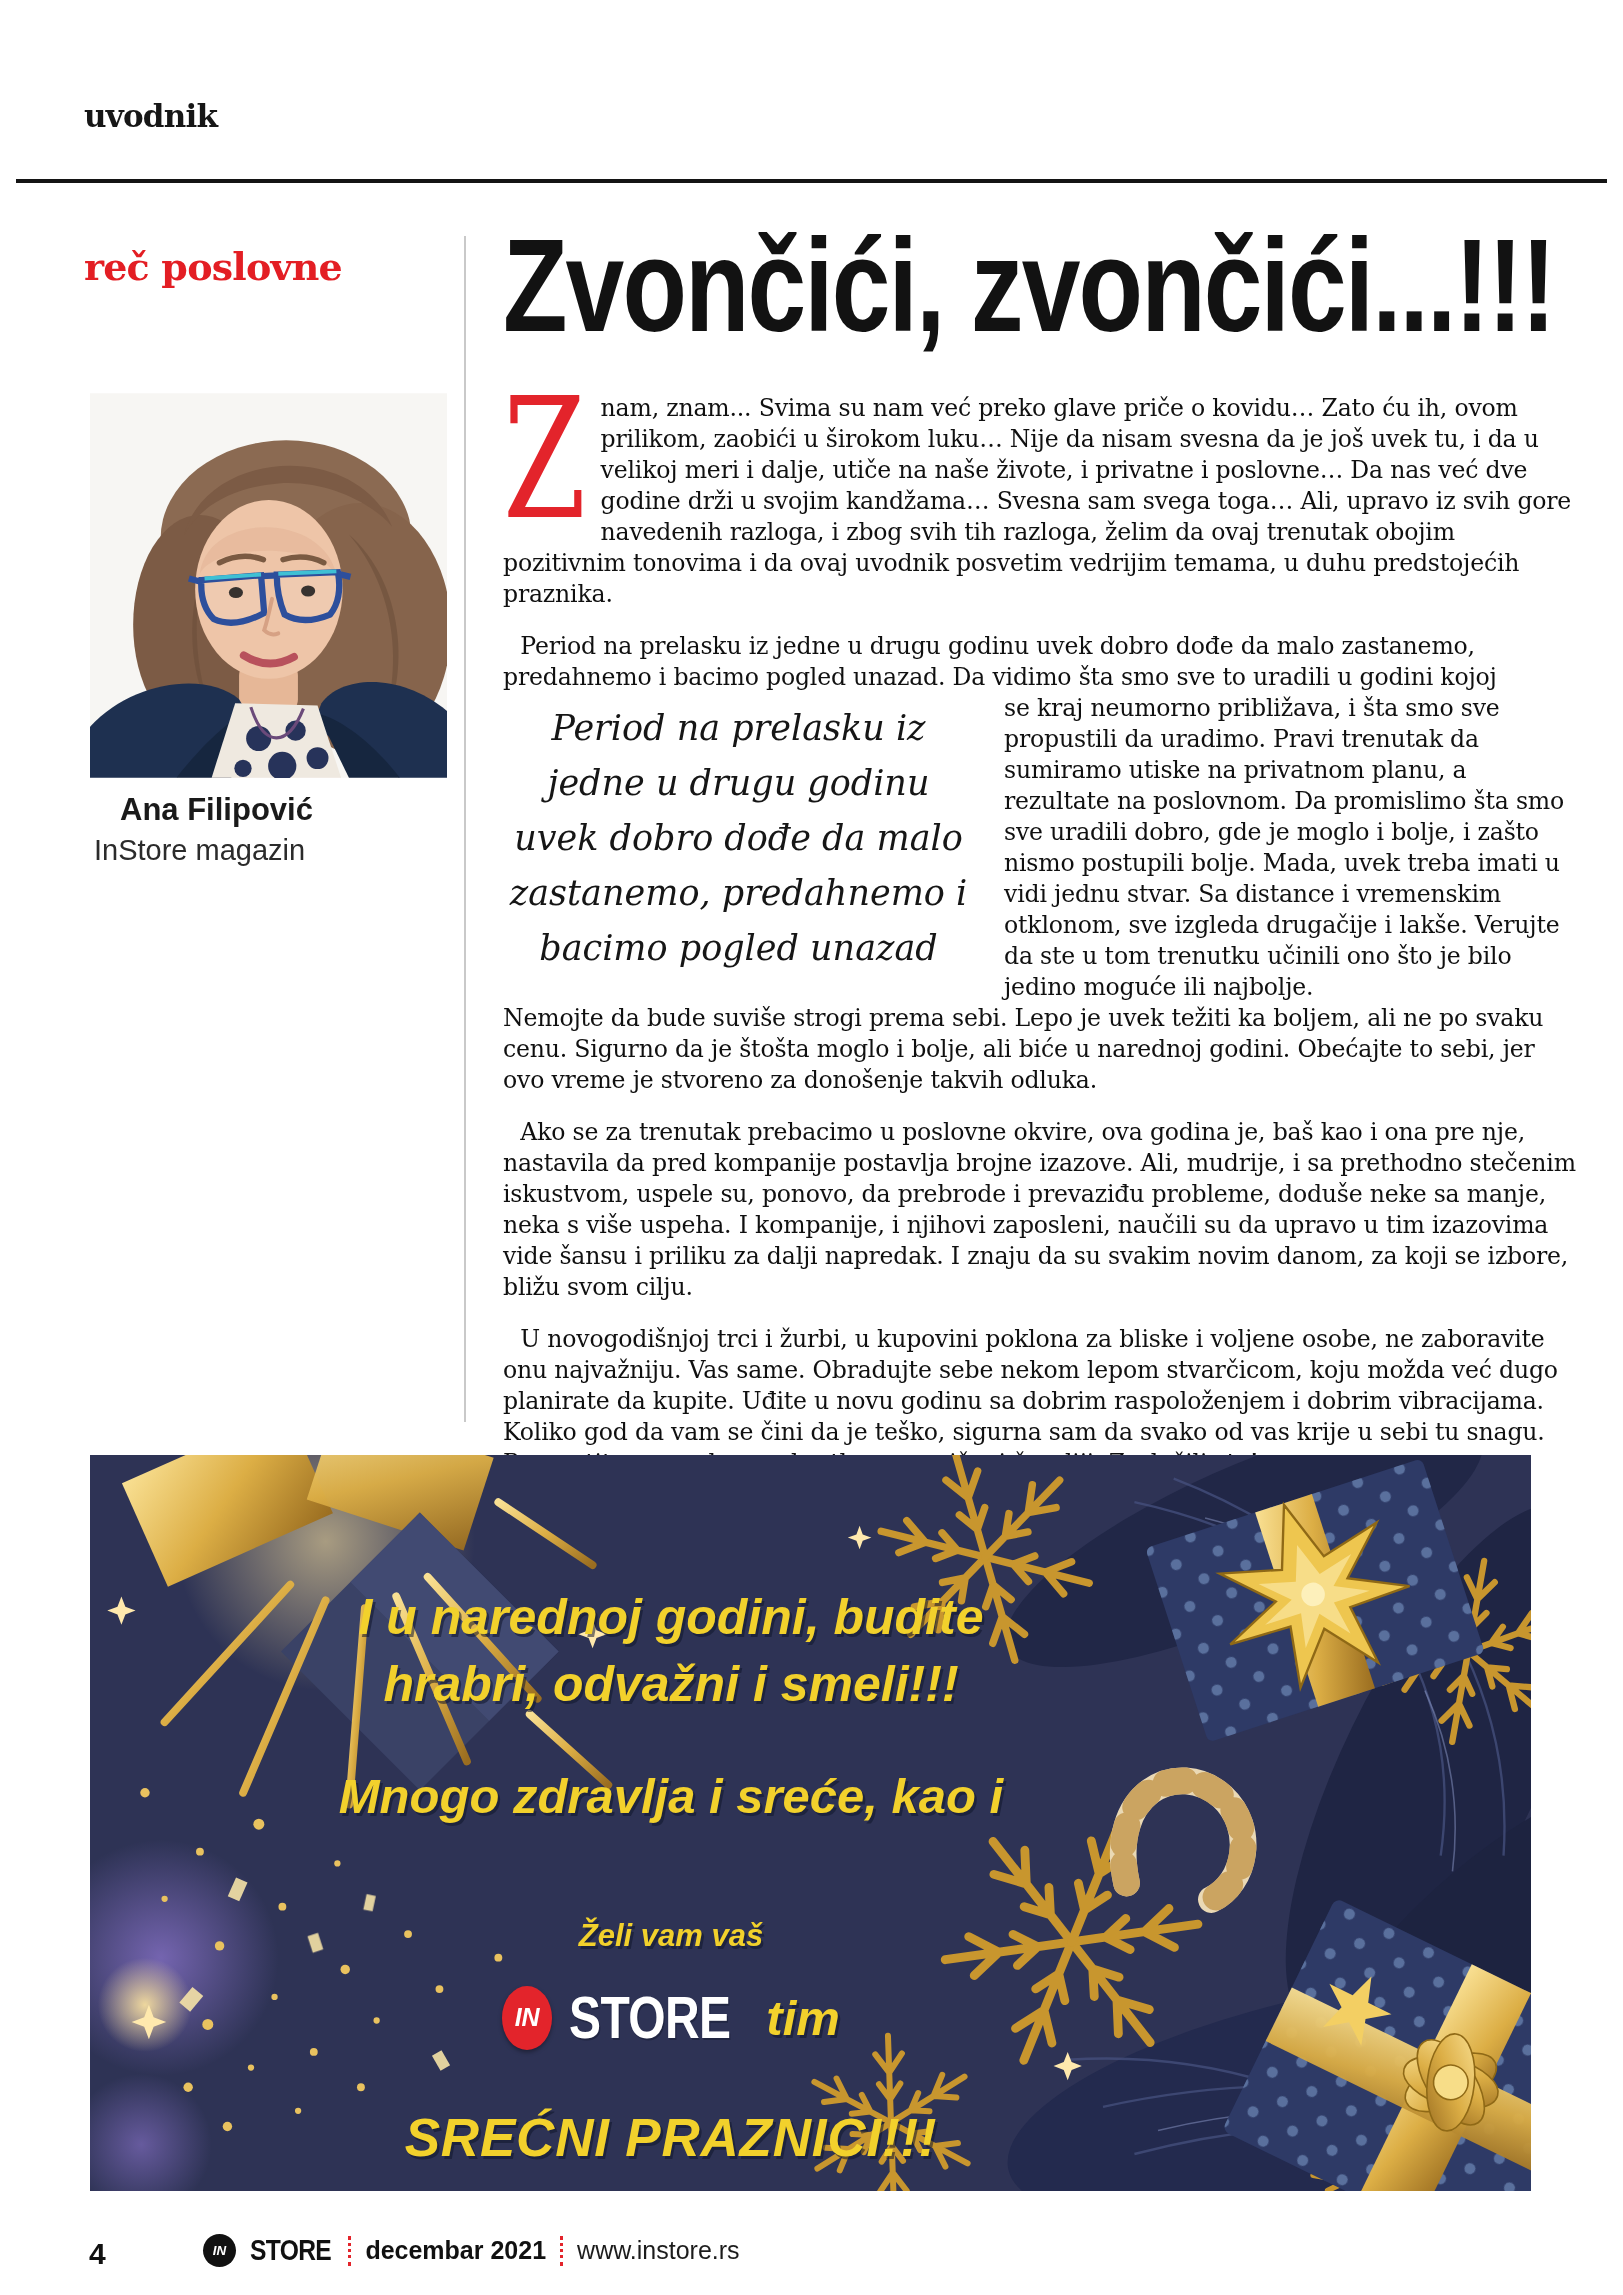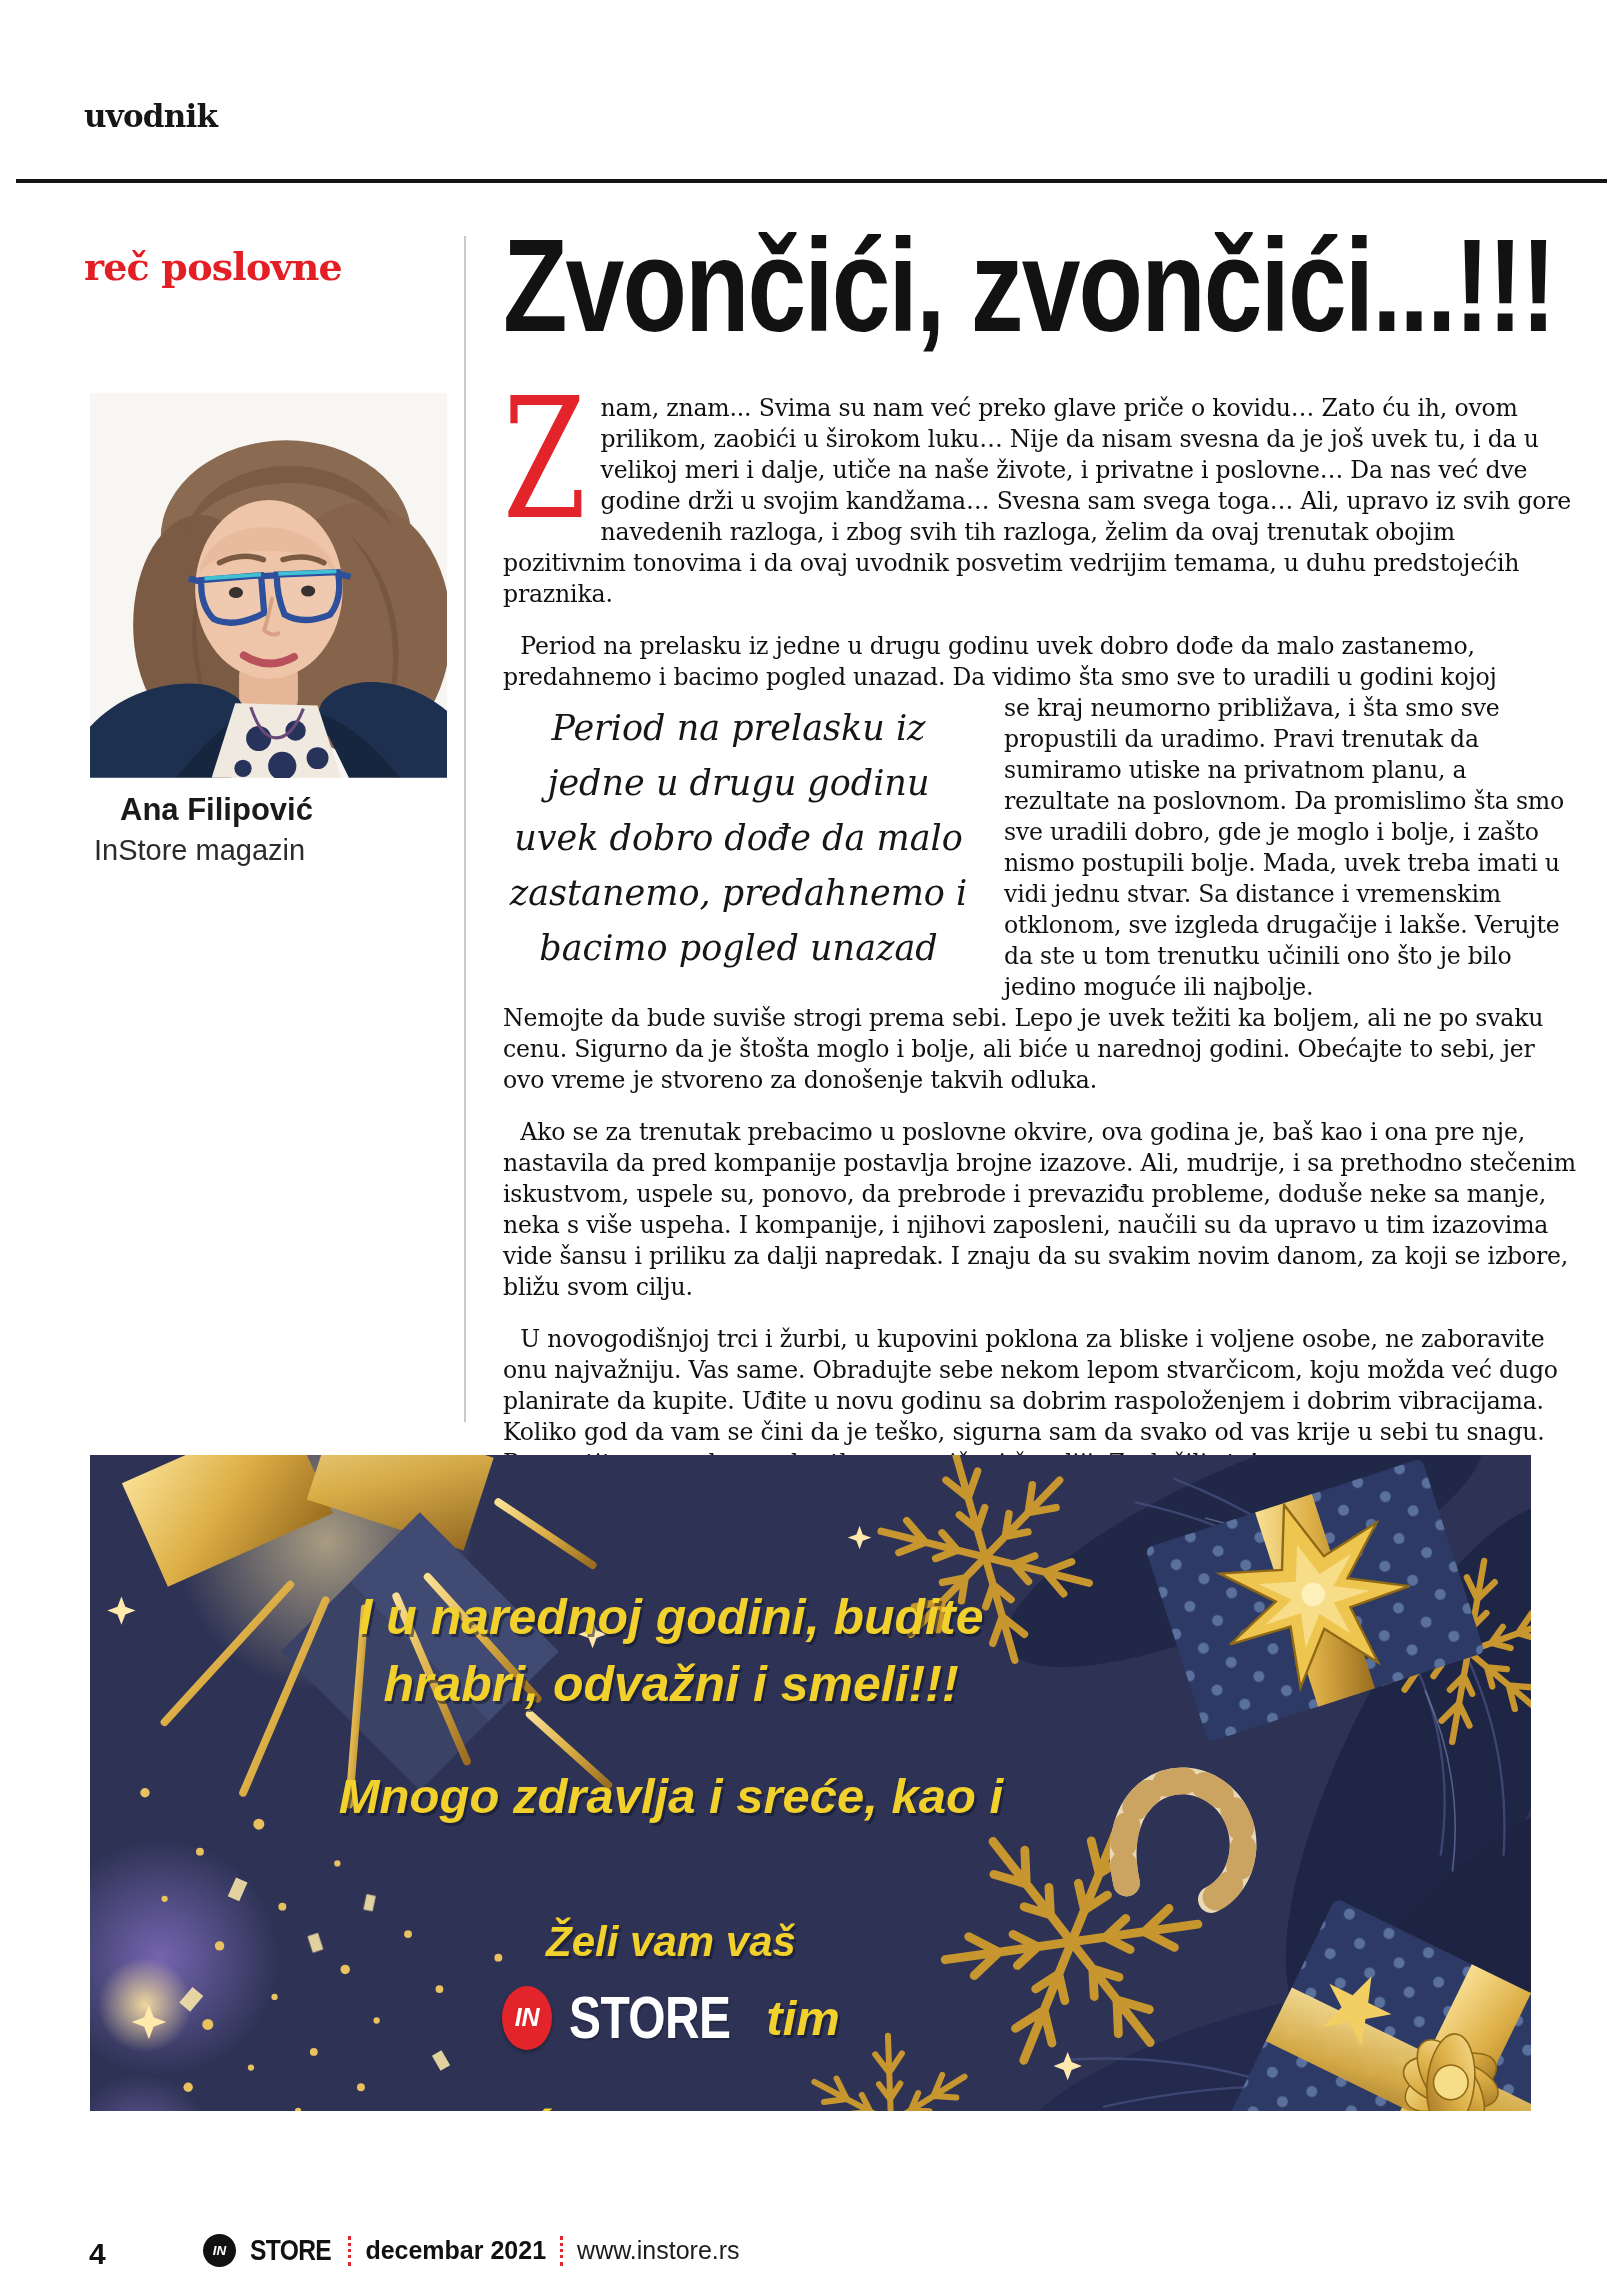--- a/index.html
+++ b/index.html
@@ -55,36 +55,36 @@
   }
   .pullquote {
     float:left; width:471px; margin:7.9px 30px 20.4px 0;
     font-family:"DejaVu Serif", serif; font-style:italic;
     font-size:35px; line-height:55px; text-align:center; color:#161616;
   }
   .quote-flow::after { content:""; display:block; clear:both; }
 
   
   .banner {
-    position:absolute; left:90px; top:1455px; width:1441px; height:656px;
+    position:absolute; left:90px; top:1455px; width:1441px; height:736px;
     background:#2e3355; overflow:hidden;
   }
   .banner svg.decor { position:absolute; left:0; top:0; }
   .banner-text { position:absolute; left:94px; top:0; width:974px; height:100%; }
   .bline {
     position:absolute; width:100%; text-align:center;
     font-family:"Liberation Sans", sans-serif; font-weight:bold; font-style:italic;
     color:#f2d12c; text-shadow:2.4px 3.1px 0 rgba(17,22,44,0.55);
     white-space:nowrap;
   }
   .bline.l1 { top:133px; font-size:50px; }
   .bline.l2 { top:200px; font-size:50px; }
   .bline.l3 { top:313px; font-size:49px; }
   .bline.l4 { top:381px; font-size:49px; }
-  .bline.l5 { top:463px; font-size:42px; }
+  .bline.l5 { top:463px; font-size:31px; }
   .bline.l6 { top:652px; font-size:53px; letter-spacing:0.8px; }
   .logo-row {
     position:absolute; top:528px; width:100%;
     display:flex; align-items:center; justify-content:center; gap:17.3px;
   }
   .logo-disc {
     width:50px; height:64px; border-radius:50%; background:#e3242b;
     display:flex; align-items:center; justify-content:center;
     font-family:"Liberation Sans", sans-serif; font-weight:bold; font-style:italic;
     font-size:25px; color:#ffffff; flex:0 0 auto;

